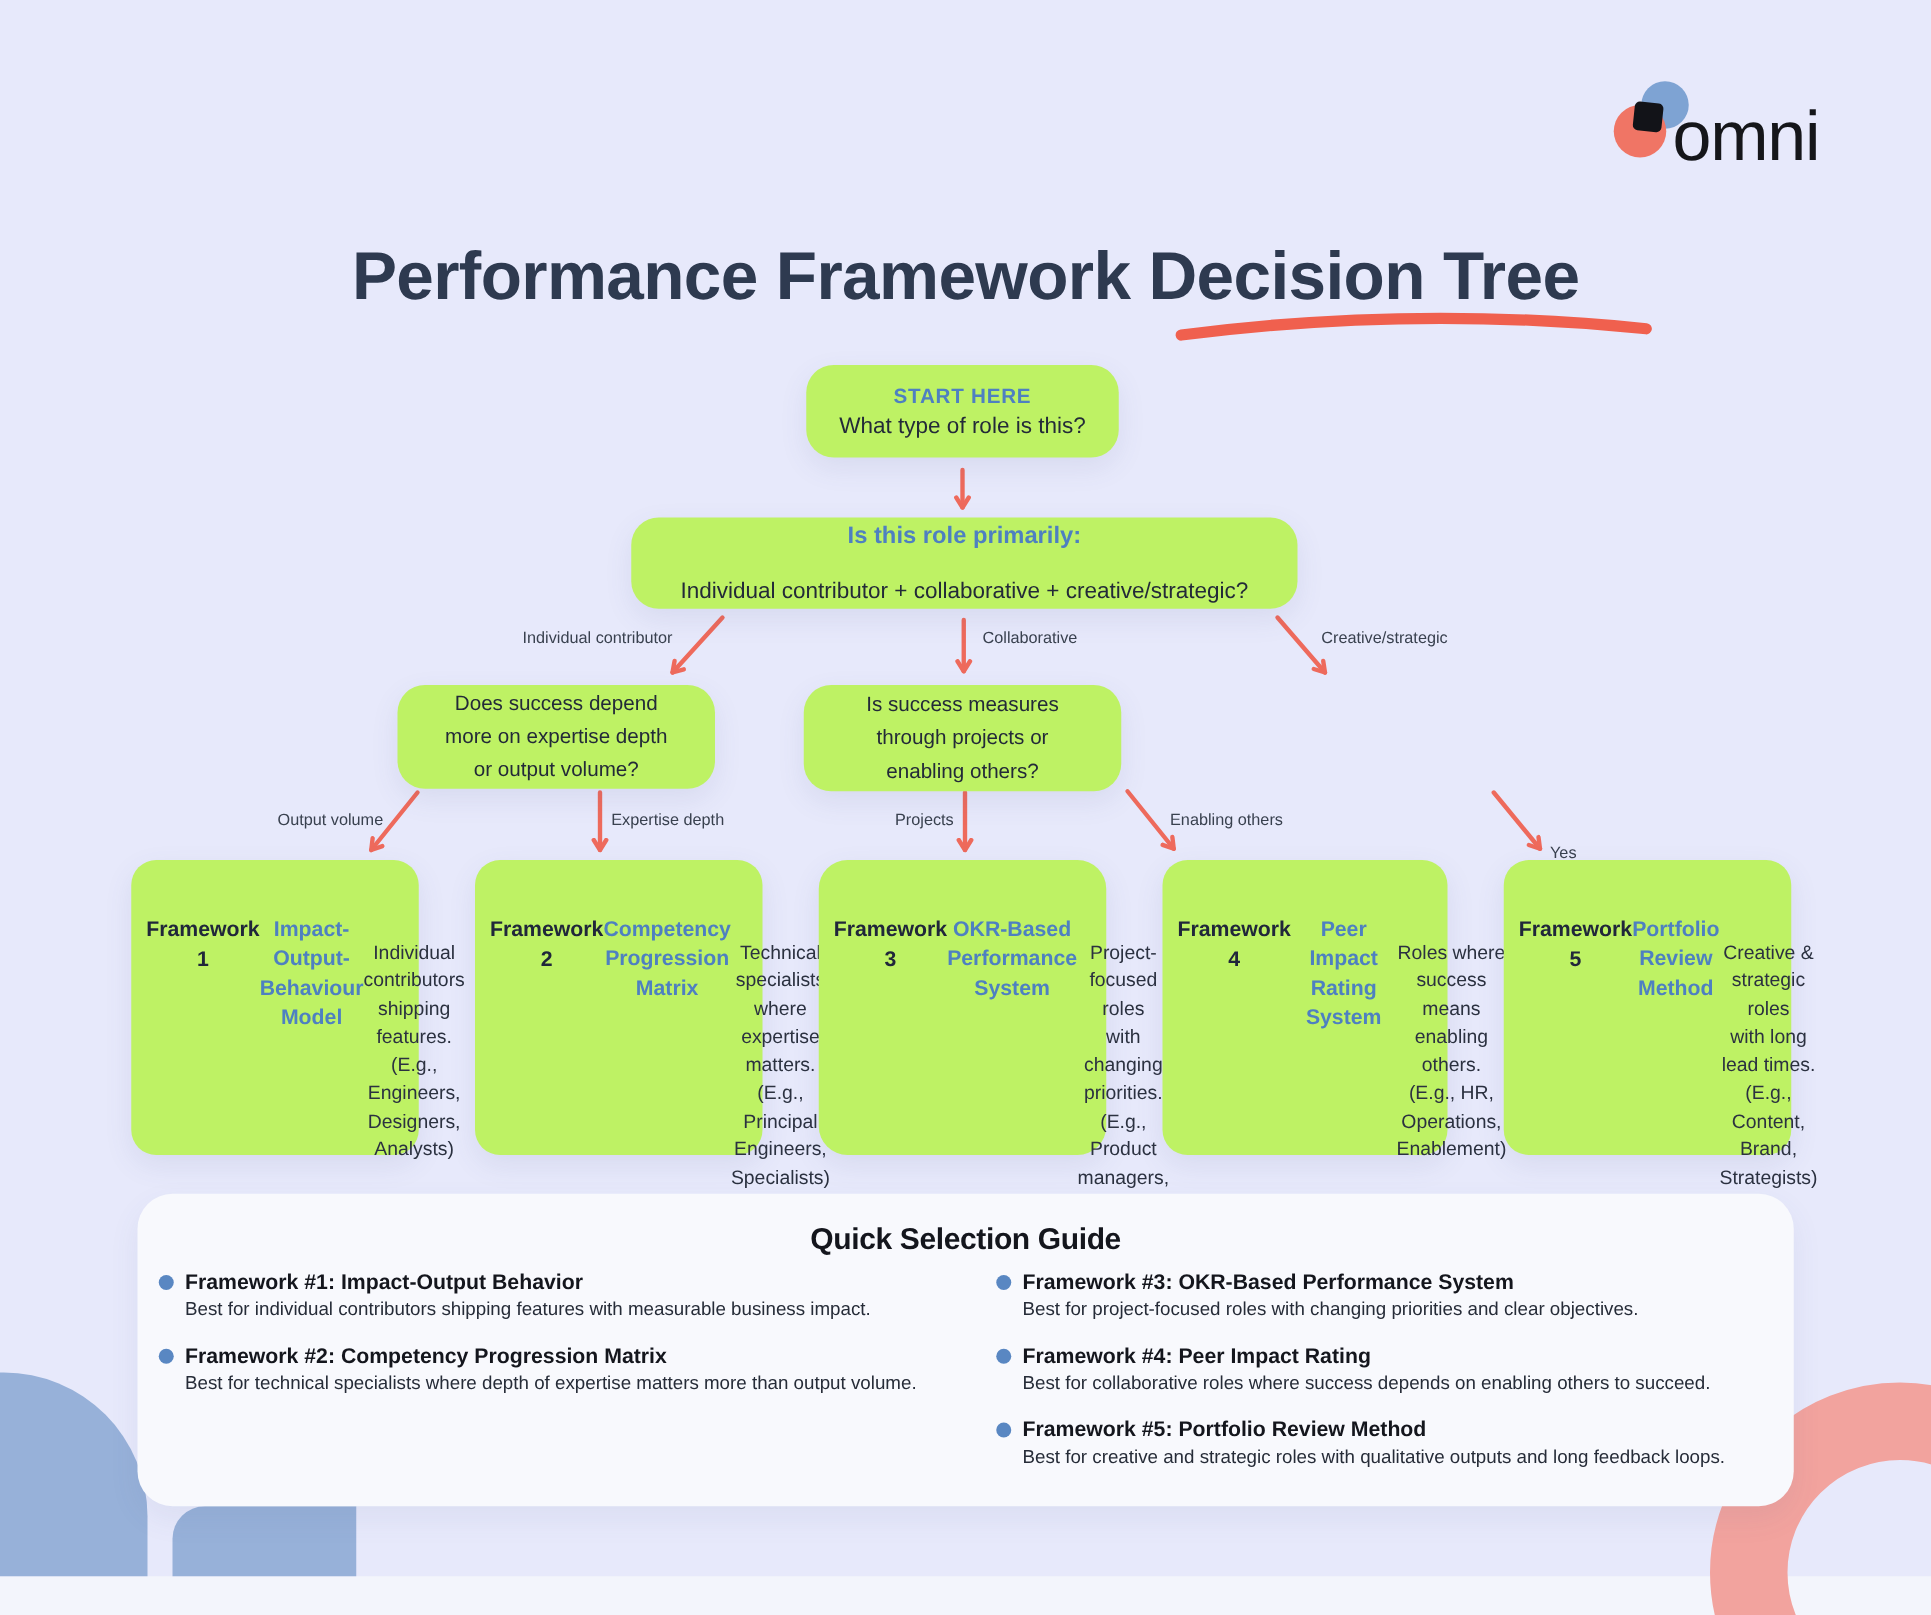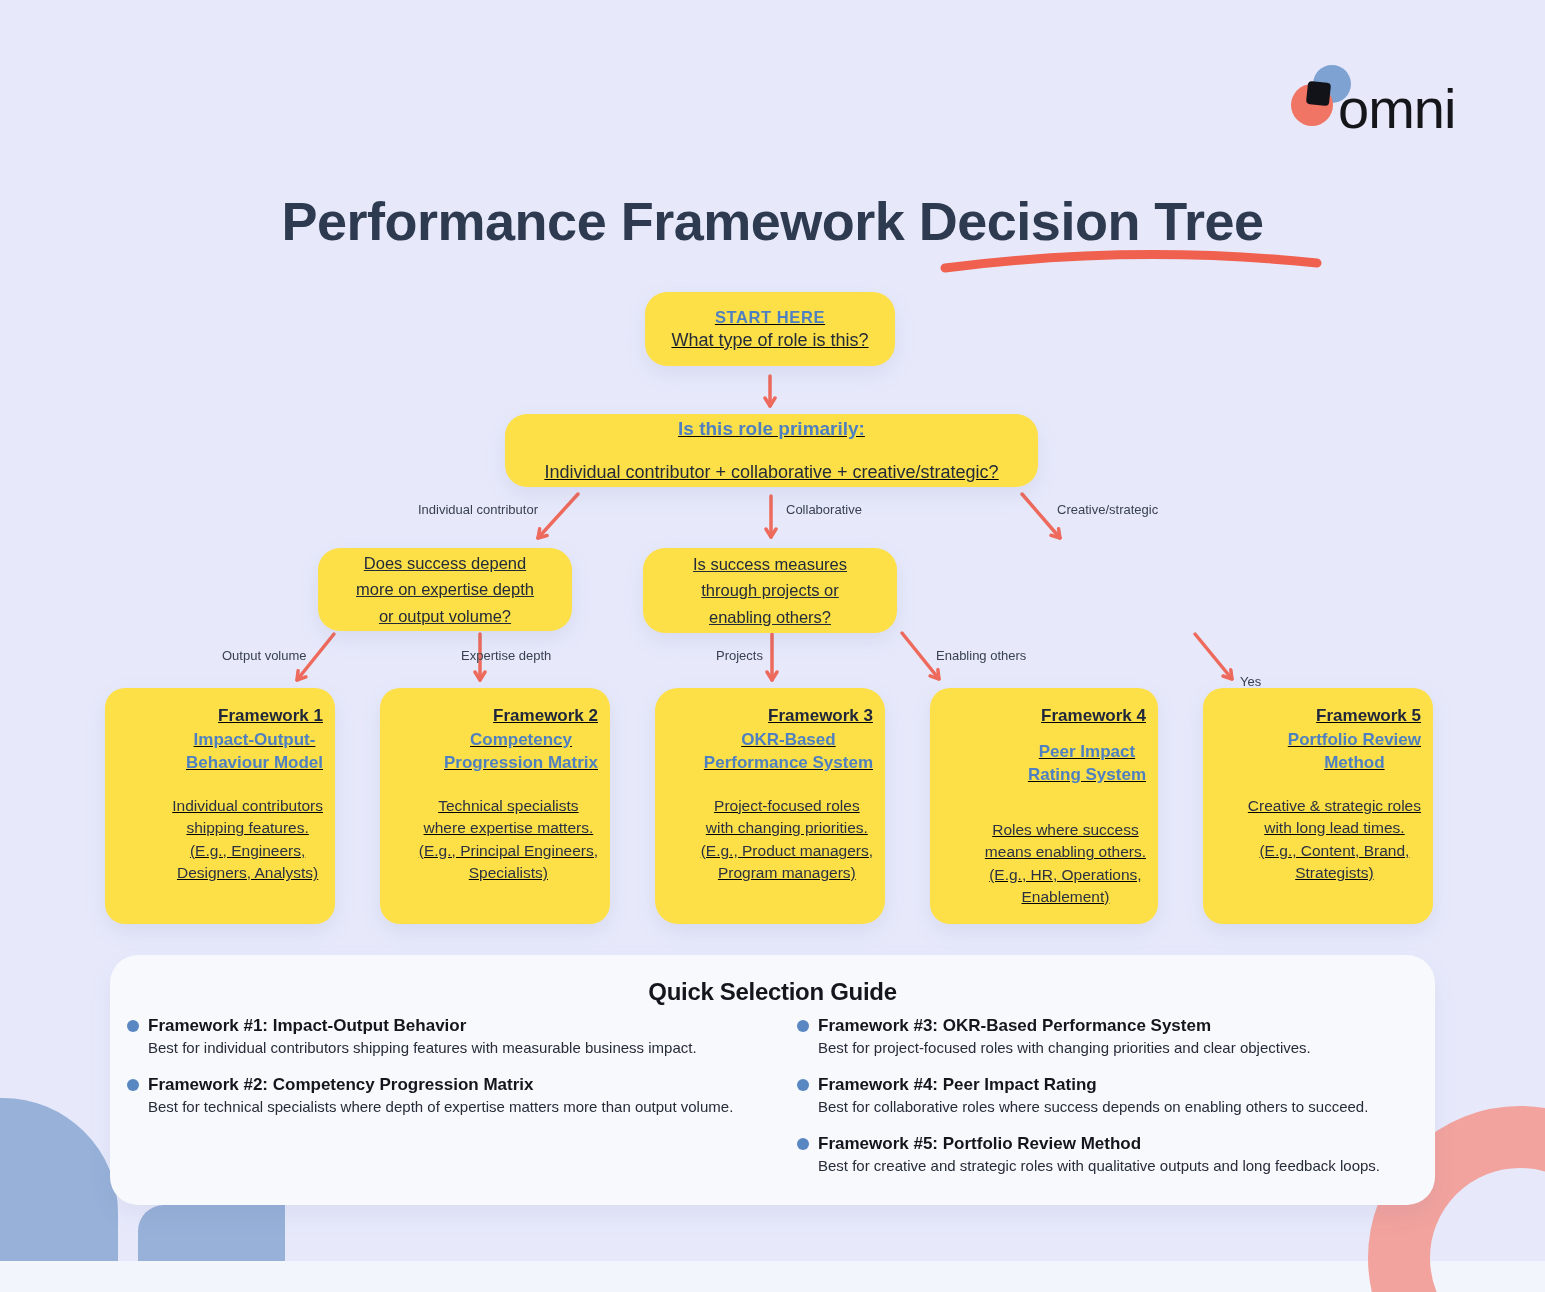--- a/index.html
+++ b/index.html
@@ -2,23 +2,22 @@
 <html><head>
 <meta charset="utf-8">
 <style>
   html,body{margin:0;padding:0;background:#cfd3e8;}
   #page{
     position:relative;width:1545px;height:1292px;overflow:hidden;
     background:#e7e9fb;font-family:"Liberation Sans",sans-serif;
   }
   .abs{position:absolute;}
   .card{
-    background:#fde047;border-radius:22px;
+    background:#bef264;border-radius:22px;
     box-shadow:0 8px 22px rgba(80,90,140,0.10);
-    text-decoration:underline;
   }
   
   .logo{left:1290px;top:62px;width:180px;height:84px;}
   .logo-blue{position:absolute;left:23px;top:3px;width:38px;height:38px;border-radius:50%;background:#7ea3d3;}
   .logo-red{position:absolute;left:1px;top:22px;width:42px;height:42px;border-radius:50%;background:#f07565;}
   .logo-square{position:absolute;left:17px;top:20px;width:23px;height:23px;background:#121318;border-radius:4px;transform:rotate(6deg);}
   .logo-text{position:absolute;left:48px;top:14px;font-size:56px;font-weight:normal;color:#15161a;letter-spacing:-1px;}
   
   .title{left:0;right:0;top:190px;text-align:center;font-size:54px;font-weight:bold;color:#2e3a50;letter-spacing:-0.5px;}
   .title-underline{left:935px;top:248px;width:392px;height:32px;}
@@ -28,21 +27,21 @@
   .start-q{font-size:18px;color:#232a38;}
   .root-box{left:505px;top:414px;width:533px;height:73px;display:flex;flex-direction:column;align-items:center;justify-content:center;gap:22px;text-align:center;}
   .root-head{font-size:19px;font-weight:bold;color:#4e80c1;}
   .root-body{font-size:18px;color:#232a38;}
   .q-box{display:flex;align-items:center;justify-content:center;text-align:center;font-size:16.5px;color:#232a38;line-height:1.6;white-space:pre-line;}
   .q1{left:318px;top:548px;width:254px;height:83px;}
   .q2{left:643px;top:548px;width:254px;height:85px;}
   .q3{left:963px;top:551px;width:257px;height:75px;}
   .branch-label{font-size:13px;color:#39414f;white-space:nowrap;}
   
-  .fw{top:688px;width:230px;height:236px;border-radius:20px;display:flex;flex-direction:column;align-items:flex-end;padding:16px 12px 0;box-sizing:border-box;text-align:center;}
+  .fw{top:688px;width:230px;height:236px;border-radius:20px;display:flex;flex-direction:row;align-items:flex-start;padding:44px 12px 0;box-sizing:border-box;text-align:center;}
   .fw1{left:105px;} .fw2{left:380px;} .fw3{left:655px;border-radius:23px;} .fw4{left:930px;width:228px;gap:12px;} .fw5{left:1203px;}
   .fw-number{font-size:17px;font-weight:bold;color:#20273a;line-height:1.4;}
   .fw-name{font-size:17px;font-weight:bold;color:#4e80c1;line-height:1.38;white-space:pre-line;}
   .fw-desc{margin-top:20px;font-size:15.5px;color:#2b3140;line-height:1.45;white-space:pre-line;}
   
   .guide{left:110px;top:955px;width:1325px;height:250px;border-radius:28px;background:#f8f9fd;box-shadow:0 10px 24px rgba(80,90,140,0.08);}
   .guide-title{position:absolute;left:0;right:0;top:23px;text-align:center;font-size:24px;font-weight:bold;color:#14161d;letter-spacing:-0.3px;}
   .guide-col{position:absolute;top:61px;}
   .guide-col-left{left:17px;width:660px;}
   .guide-col-right{left:687px;width:628px;}
@@ -113,21 +112,21 @@
   <div class="abs branch-label" style="left:1057px;top:502px;">Creative/strategic</div>
 
   <div class="abs card q-box q1">Does success depend
 more on expertise depth
 or output volume?</div>
   <div class="abs card q-box q2">Is success measures
 through projects or
 enabling others?</div>
 
   <div class="abs branch-label" style="left:222px;top:648px;">Output volume</div>
-  <div class="abs branch-label" style="left:461px;top:648px;">Expertise depth</div>
+  <div class="abs branch-label" style="left:489px;top:648px;">Expertise depth</div>
   <div class="abs branch-label" style="left:716px;top:648px;">Projects</div>
   <div class="abs branch-label" style="left:936px;top:648px;">Enabling others</div>
   <div class="abs branch-label" style="left:1240px;top:648px;margin-top:26px;">Yes</div>
 
   <div class="abs card fw fw1">
     <div class="fw-number">Framework 1</div>
     <div class="fw-name">Impact-Output-
 Behaviour Model</div>
     <div class="fw-desc">Individual contributors
 shipping features.

